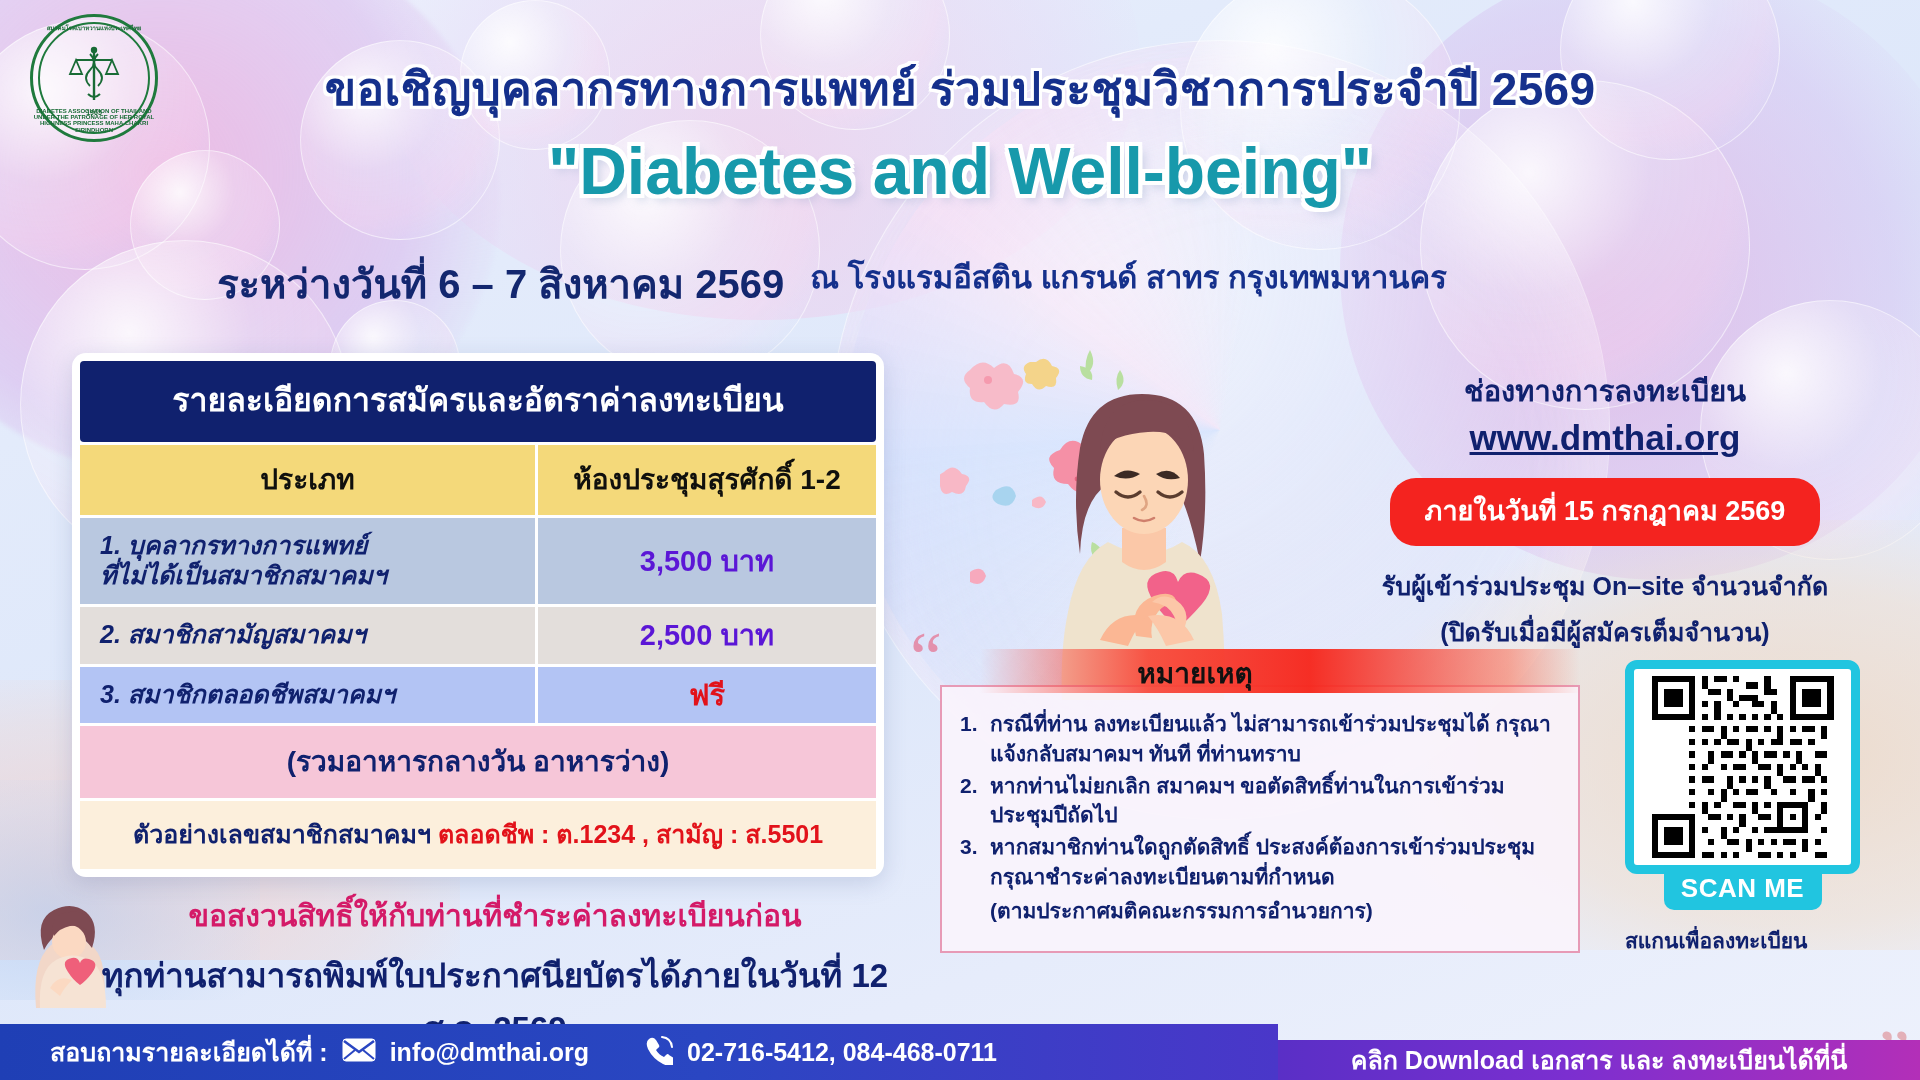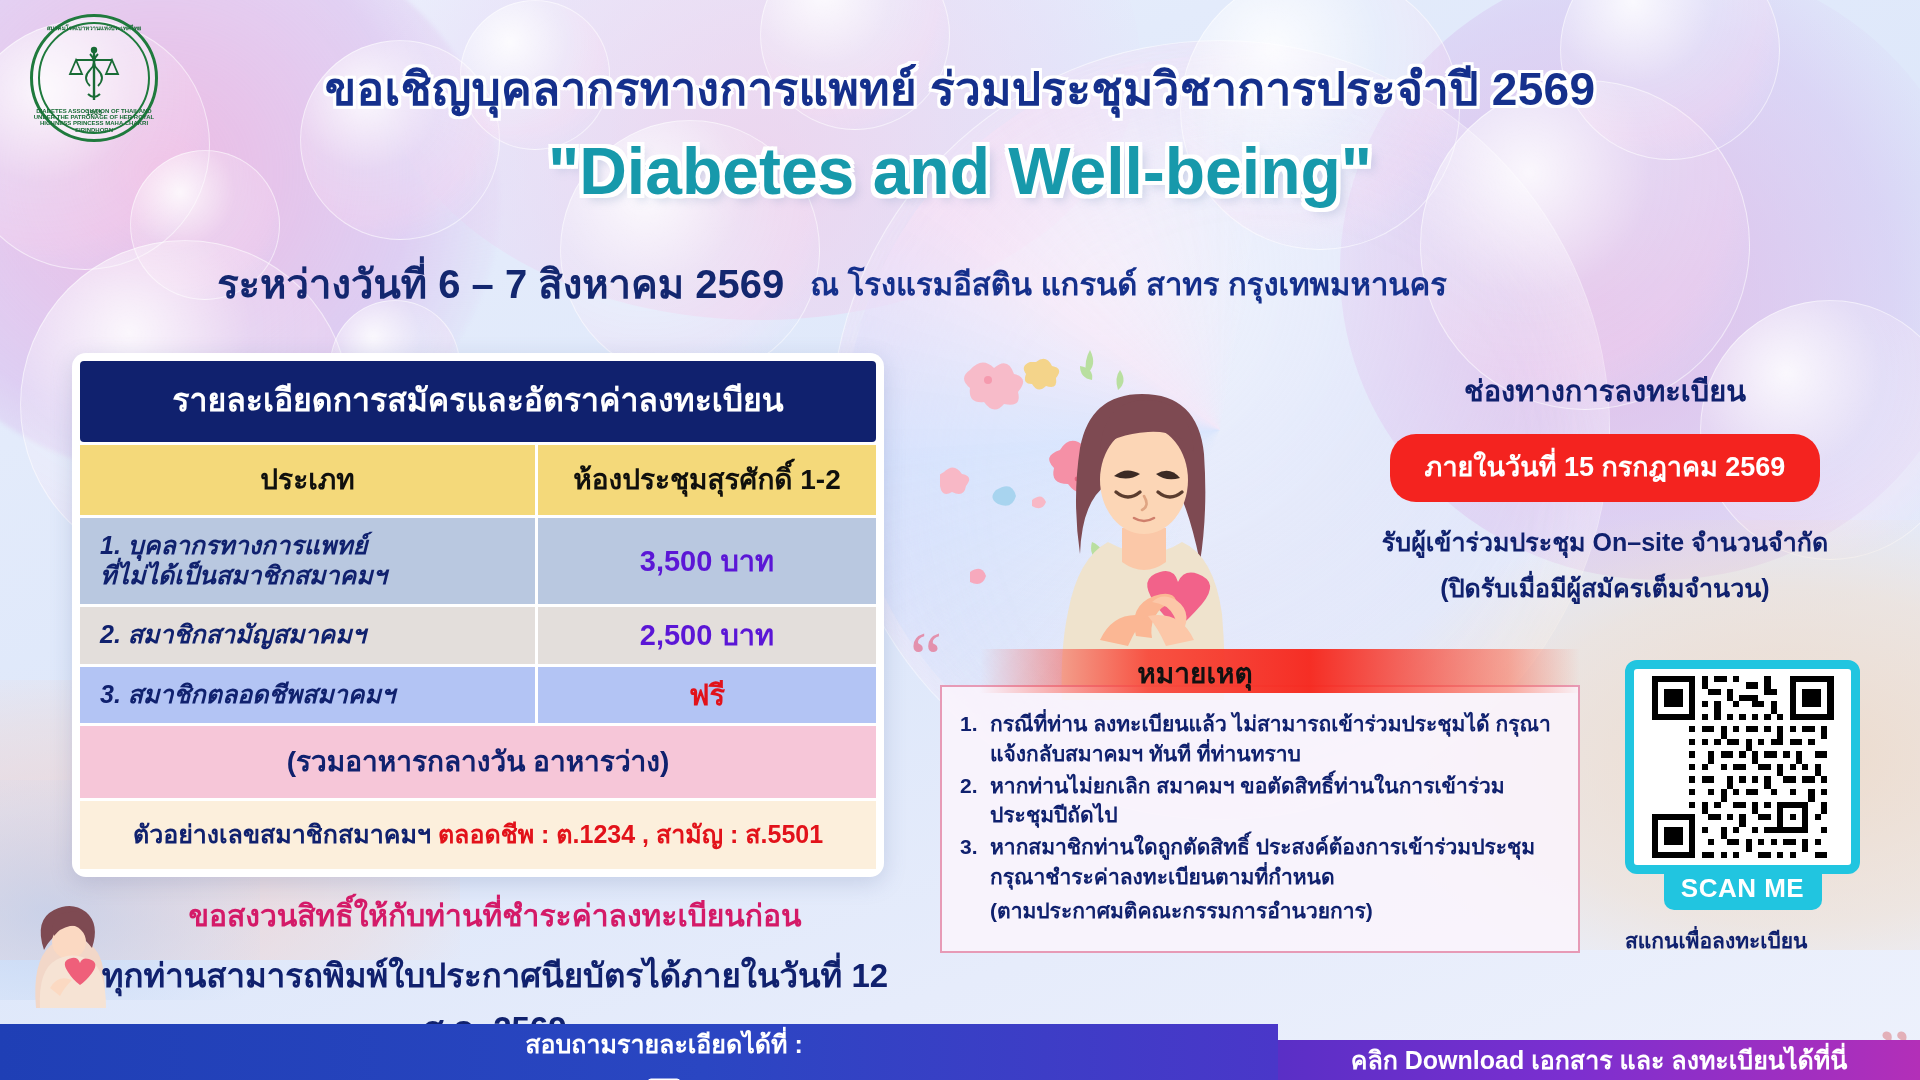--- a/index.html
+++ b/index.html
@@ -111,21 +111,21 @@
   .h2line {
     text-align:center; font-weight:bold;
     font-size:66px; color:#1799ab; margin-top:8px;
     text-shadow:
       -4px -4px 0 #fff, 4px -4px 0 #fff, -4px 4px 0 #fff, 4px 4px 0 #fff,
        0px -4px 0 #fff, 0px 4px 0 #fff, -4px 0 0 #fff, 4px 0 0 #fff,
        6px 6px 10px rgba(120,150,190,.35);
   }
   #dateRow {
     position:absolute; top:252px; left:0; width:1664px;
-    display:flex; align-items:center; justify-content:center; gap:26px;
+    display:flex; align-items:flex-start; justify-content:center; gap:26px;
   }
   #dateRow .d1 { font-size:40px; font-weight:bold; color:#13276f; }
   #dateRow .d2 { font-size:31px; font-weight:bold; color:#15308c; }
 
   
   #tableCard {
     position:absolute; left:72px; top:353px; width:812px;
     background:#fff; border-radius:14px;
     padding:8px; box-shadow:0 6px 22px rgba(90,110,160,.22);
   }
@@ -220,21 +220,21 @@
     font-size:26px; font-weight:bold; text-align:center;
     border-radius:0 0 10px 10px; padding:3px 0 6px;
     letter-spacing:.5px;
   }
   #qrCap { text-align:left; font-size:21px; font-weight:bold; color:#10216e; margin-top:14px; }
 
   
   #footer { position:absolute; left:0; bottom:0; width:1920px; height:56px; display:flex; }
   #footL {
     width:1278px; background:linear-gradient(90deg,#1f3fb5 0%, #2a46c2 55%, #4a37c9 100%);
-    display:flex; align-items:center; gap:14px; padding-left:50px; color:#fff;flex-direction:column;
+    display:flex; align-items:center; gap:14px; padding-left:50px; color:#fff;
   }
   #footL .f1 { font-size:25px; font-weight:bold; }
   #footL .f2 { font-size:25px; font-weight:bold; }
   #footR {
     flex:1; background:linear-gradient(90deg,#5a2fc6 0%, #7b2fd0 45%, #b32fb8 100%);
     display:flex; align-items:center; justify-content:center; color:#fff;
     font-size:25px; font-weight:bold;margin-top:16px;
   }
   .envIcon { display:inline-block; }
   .phoneIcon { display:inline-block; }
@@ -377,20 +377,21 @@
 
   <path d="M214 262 q-16 -24 6 -30 q14 -4 18 10 q6 -13 20 -8 q22 8 4 30 q-14 16 -24 24 q-14 -10 -24 -26 Z" fill="#f2628a"></path>
   <path d="M196 296 q-8 -30 18 -40 q18 -6 22 4 q-16 6 -22 18 q-4 10 -2 20 Z" fill="#fbb794"></path>
   <path d="M238 300 q18 -26 -2 -40 q-14 -8 -24 2 q16 2 22 14 q6 12 4 24 Z" fill="#fcc7a8"></path>
   <path d="M160 300 q14 -30 46 -24 q-10 12 -18 30 Z" fill="#fbb794"></path>
   <path d="M254 300 q-14 -30 -46 -24 q10 12 18 30 Z" fill="#fcc7a8"></path>
 </svg>
 
 <div id="regCol">
   <div class="lbl">ช่องทางการลงทะเบียน</div>
+  <a class="url" href="#">www.dmthai.org</a>
   <div class="pill">ภายในวันที่ 15 กรกฎาคม 2569</div>
   <div class="n1">รับผู้เข้าร่วมประชุม On–site จำนวนจำกัด</div>
   <div class="n2">(ปิดรับเมื่อมีผู้สมัครเต็มจำนวน)</div>
 </div>
 
 <div id="remarks">
   <div class="quote">“</div>
   <div class="quoteEnd">”</div>
   <div class="ttlBar"></div>
   <div class="ttl">หมายเหตุ</div>

